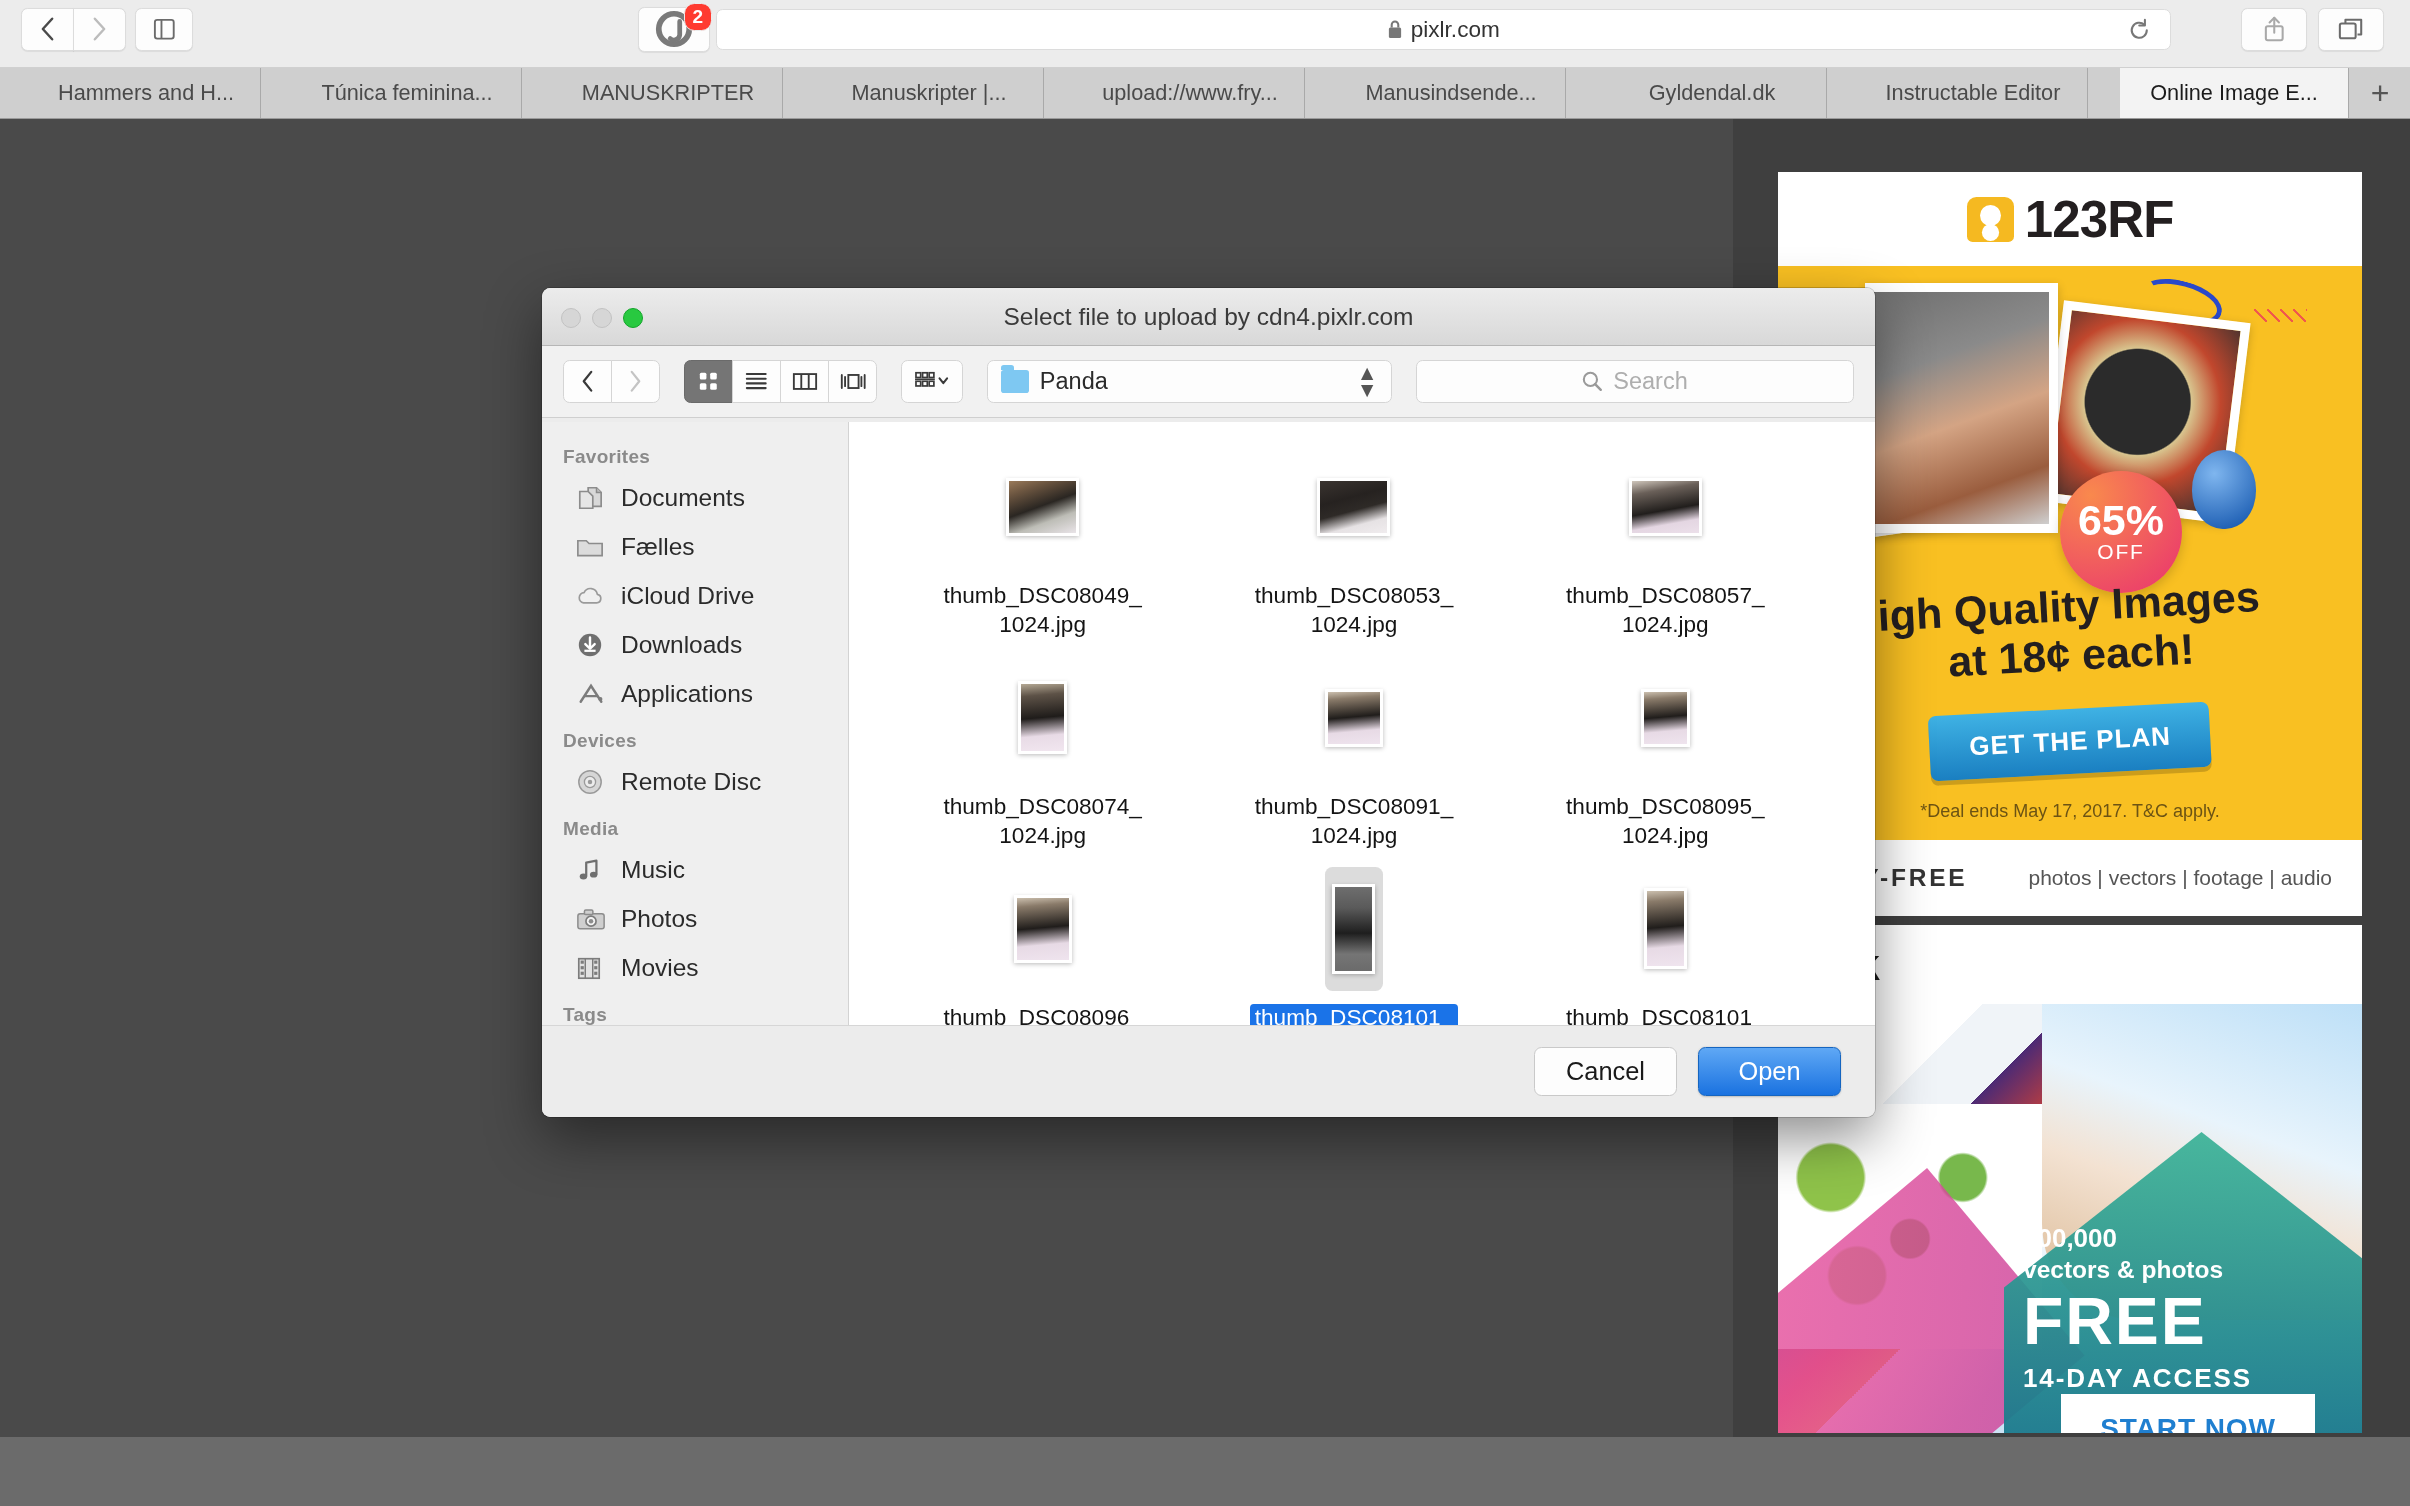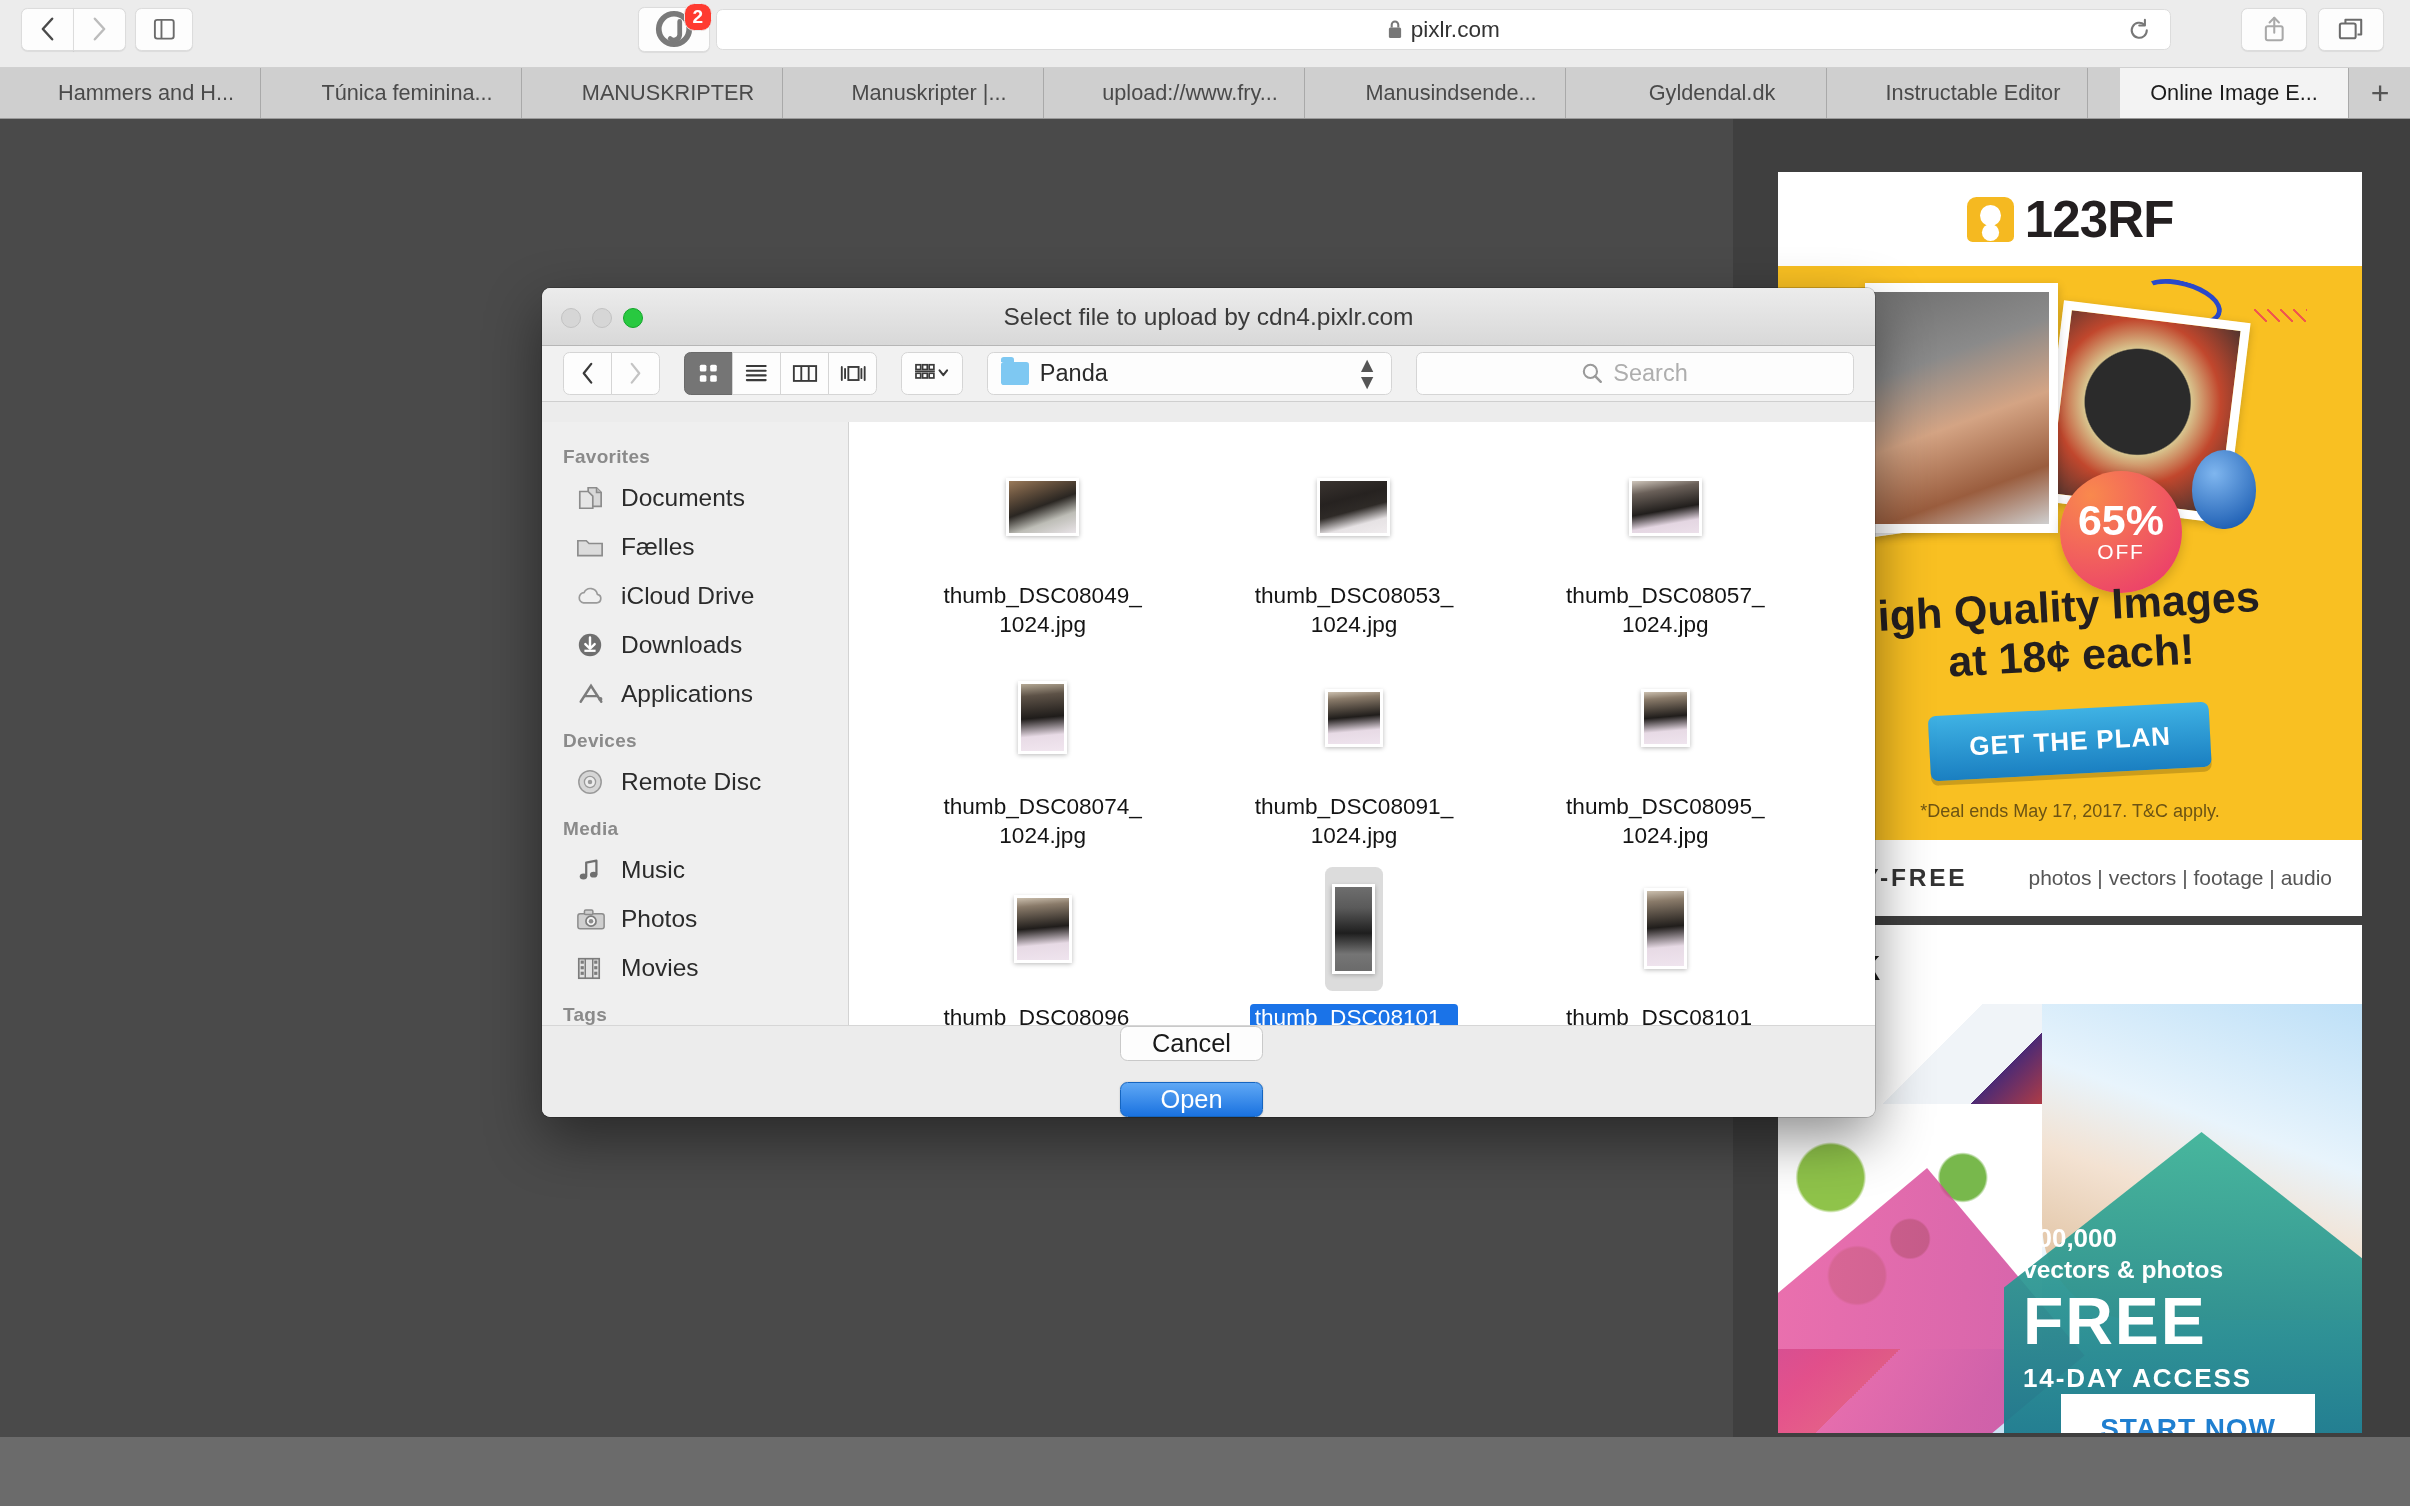--- a/index.html
+++ b/index.html
@@ -242,21 +242,21 @@
     position: relative;
     display:flex; align-items:center; justify-content:center;
   }
   .traffic { position:absolute; top: 20px; width: 20px; height: 20px; border-radius:50%; }
   #tl-close { left: 19px; background:#d6d6d6; border:0.9px solid #c2c2c2; }
   #tl-min   { left: 50px; background:#d6d6d6; border:0.9px solid #c2c2c2; }
   #tl-max   { left: 81px; background:#28c940; border:0.9px solid #13a52a; }
   #dialog-title { font-size: 24.5px; color:#3a3a3a; }
 
   #dialog-toolbar {
-    height: 56px; background:#f1f1f1;
+    height: 72px; background:#f1f1f1;
     border-bottom: 0.9px solid #cfcfcf;
     display: flex; align-items: center; padding: 0 21px; gap: 24px;
   }
   .seg-group { display:flex; }
   .seg {
     background:#fdfdfd; border:0.9px solid #d5d5d5;
     width: 49px; height: 43px;
     display:flex; align-items:center; justify-content:center;
     margin-left:-0.9px;
   }
@@ -345,21 +345,21 @@
     padding: 0.9px 4.7px;
     box-decoration-break: clone; -webkit-box-decoration-break: clone;
   }
 
   #dialog-footer {
     position:absolute; left:0; bottom:0;
     width: 1333px; height: 92px;
     background: #ececec;
     border-top: 0.9px solid #d6d6d6;
     display:flex; align-items:center; justify-content:flex-end;
-    padding-right: 34px; gap: 21px; flex-direction: column;
+    padding-right: 34px; gap: 21px;
   }
   .dlg-btn {
     min-width: 143px; height: 49px;
     border-radius: 7.5px; font-size: 25.4px;
     display:flex; align-items:center; justify-content:center;
   }
   #cancel-btn { background:#fdfdfd; border:0.9px solid #c9c9c9; color:#1a1a1a; }
   #open-btn {
     background: linear-gradient(180deg,#5fa8f5,#1a72e0);
     border:0.9px solid #1565c0; color:#fff;

